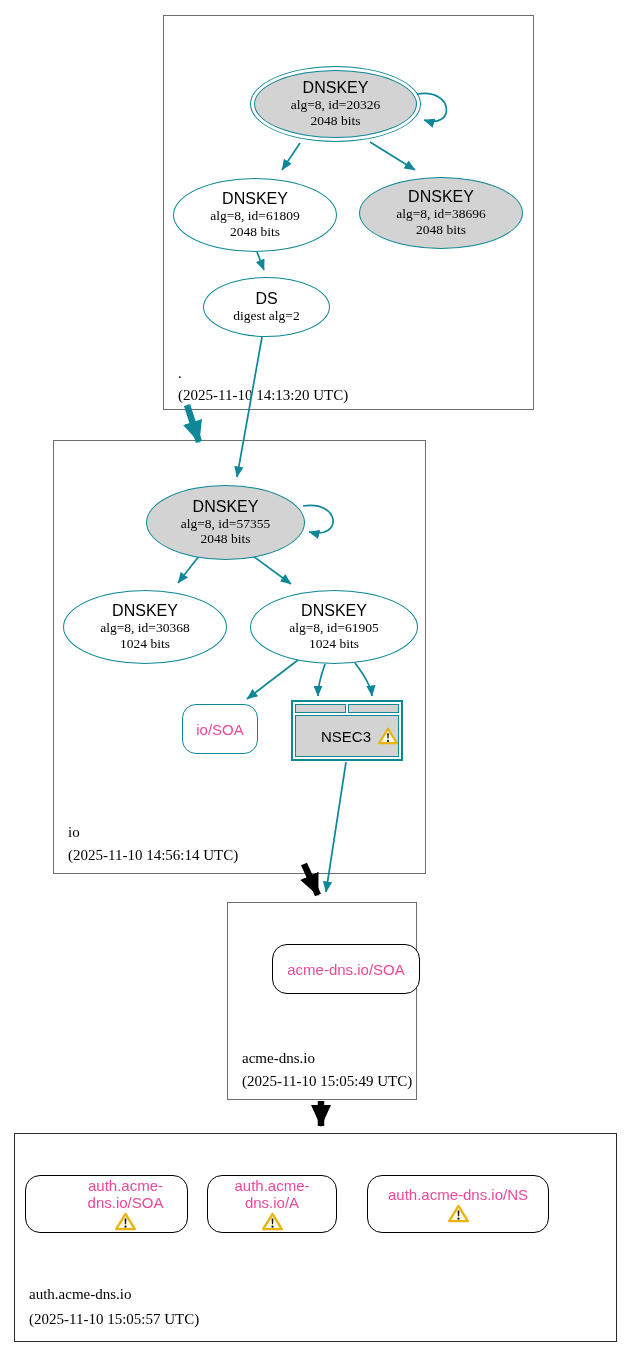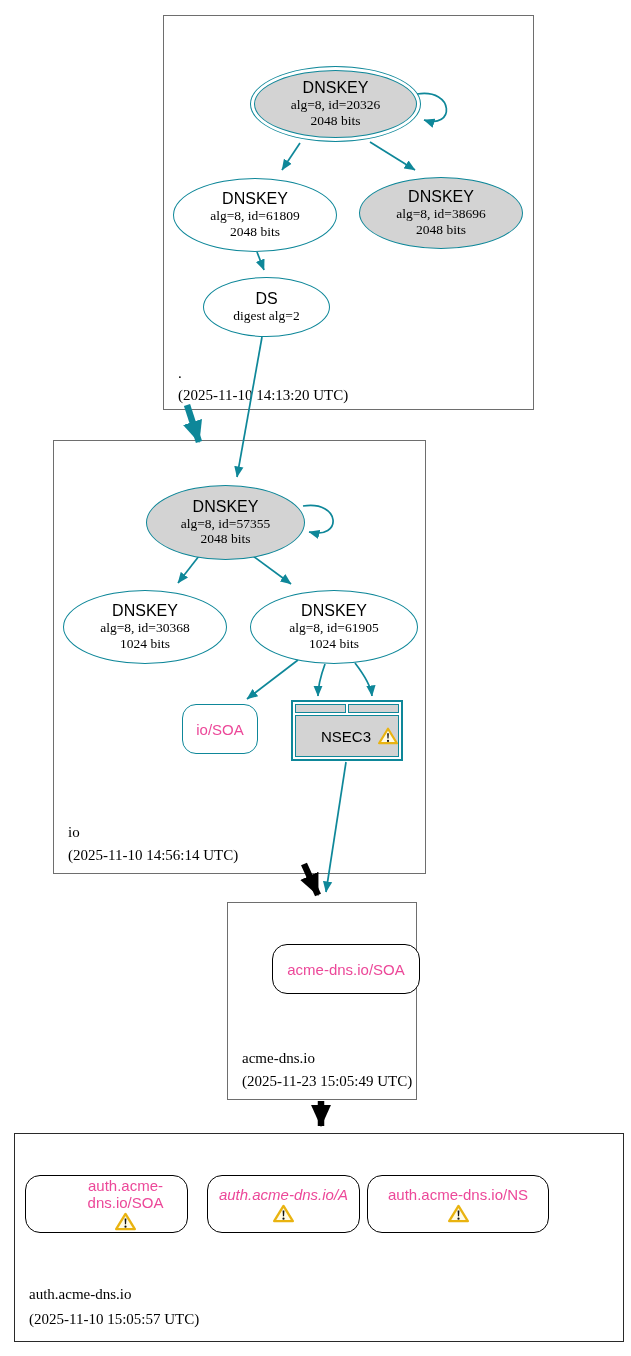--- a/index.html
+++ b/index.html
@@ -1,21 +1,21 @@
 <!DOCTYPE html>
 <html><head>
 <meta charset="utf-8">
 <style>
   html,body{margin:0;padding:0;background:#ffffff;}
   .canvas{
     position:relative;width:631px;height:1356px;background:#ffffff;
     font-family:"Liberation Sans",sans-serif;overflow:hidden;
   }
   .zone-box{position:absolute;border:1px solid #6e6e6e;background:transparent;}
-  .zone-box.dark{border:1.5px solid #2a2a2a;padding-left:7px;}
+  .zone-box.dark{border:1.5px solid #2a2a2a;}
   .zone-label{position:absolute;left:14px;font-family:"Liberation Serif",serif;font-size:15px;color:#000;white-space:nowrap;}
   .zone-ts{position:absolute;left:14px;font-family:Liberation Serif, serif;font-size:15px;color:#000;white-space:nowrap;margin-top:38px;}
   svg.edges{position:absolute;left:0;top:0;pointer-events:none;}
   .ellipse{
     position:absolute;border:1.7px solid #0e8799;border-radius:50%;
     background:#ffffff;display:flex;flex-direction:column;align-items:center;justify-content:center;
     text-align:center;box-sizing:border-box;
   }
   .ellipse.gray{background:#d3d3d3;}
   .ellipse .inner-ring{
@@ -53,21 +53,21 @@
     <div class="zone-ts" style="bottom:5px;">(2025-11-10 14:13:20 UTC)</div>
   </div>
 
   <div class="zone-box" style="left:53px;top:440px;width:371px;height:432px;">
     <div class="zone-label" style="bottom:32px;">io</div>
     <div class="zone-ts" style="bottom:9px;">(2025-11-10 14:56:14 UTC)</div>
   </div>
 
   <div class="zone-box" style="left:227px;top:902px;width:188px;height:196px;">
     <div class="zone-label" style="bottom:32px;">acme-dns.io</div>
-    <div class="zone-ts" style="bottom:9px;">(2025-11-23 15:05:49 UTC)</div>
+    <div class="zone-ts" style="bottom:9px;">(2025-11-10 15:05:49 UTC)</div>
   </div>
 
   <div class="zone-box dark" style="left:14px;top:1133px;width:601px;height:207px;">
     <div class="zone-label" style="bottom:38px;">auth.acme-dns.io</div>
     <div class="zone-ts" style="bottom:13px;">(2025-11-10 15:05:57 UTC)</div>
   </div>
 
   <svg class="edges" width="631" height="1356" viewBox="0 0 631 1356">
     <defs>
       <marker id="m-t" viewBox="0 0 10 10" refX="9.5" refY="5" markerWidth="6.5" markerHeight="6.5" orient="auto">
@@ -170,21 +170,21 @@
 
   <div class="rrset black warn2" style="left:25px;top:1175px;width:163px;height:58px;padding-left:38px;">
     <span>auth.acme-dns.io/SOA</span>
     <svg class="wicon" viewBox="0 0 36 32" width="21" height="19">
       <path d="M18 3 L34 29 L2 29 Z" fill="#fffbe6" stroke="#e9b310" stroke-width="4" stroke-linejoin="round"></path>
       <path d="M16.5 11 h3 l-0.5 9.5 h-2 z" fill="#111"></path>
       <circle cx="18" cy="24.8" r="1.9" fill="#111"></circle>
     </svg>
   </div>
 
-  <div class="rrset black warn2" style="left:207px;top:1175px;width:153px;height:58px;font-style:italic;">
+  <div class="rrset black warn2" style="left:207px;top:1175px;width:130px;height:58px;">
     <span>auth.acme-dns.io/A</span>
     <svg class="wicon" viewBox="0 0 36 32" width="21" height="19">
       <path d="M18 3 L34 29 L2 29 Z" fill="#fffbe6" stroke="#e9b310" stroke-width="4" stroke-linejoin="round"></path>
       <path d="M16.5 11 h3 l-0.5 9.5 h-2 z" fill="#111"></path>
       <circle cx="18" cy="24.8" r="1.9" fill="#111"></circle>
     </svg>
   </div>
 
   <div class="rrset black warn2" style="left:367px;top:1175px;width:182px;height:58px;">
     <span>auth.acme-dns.io/NS</span>

